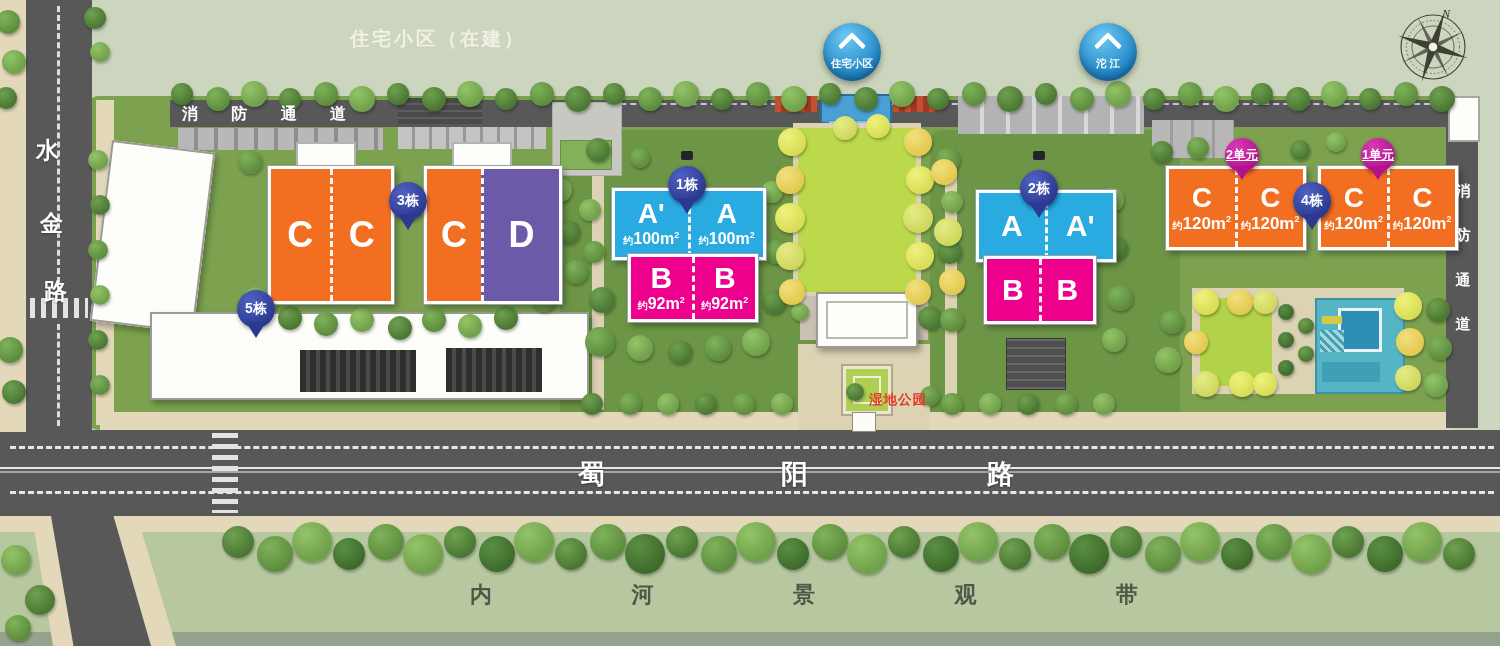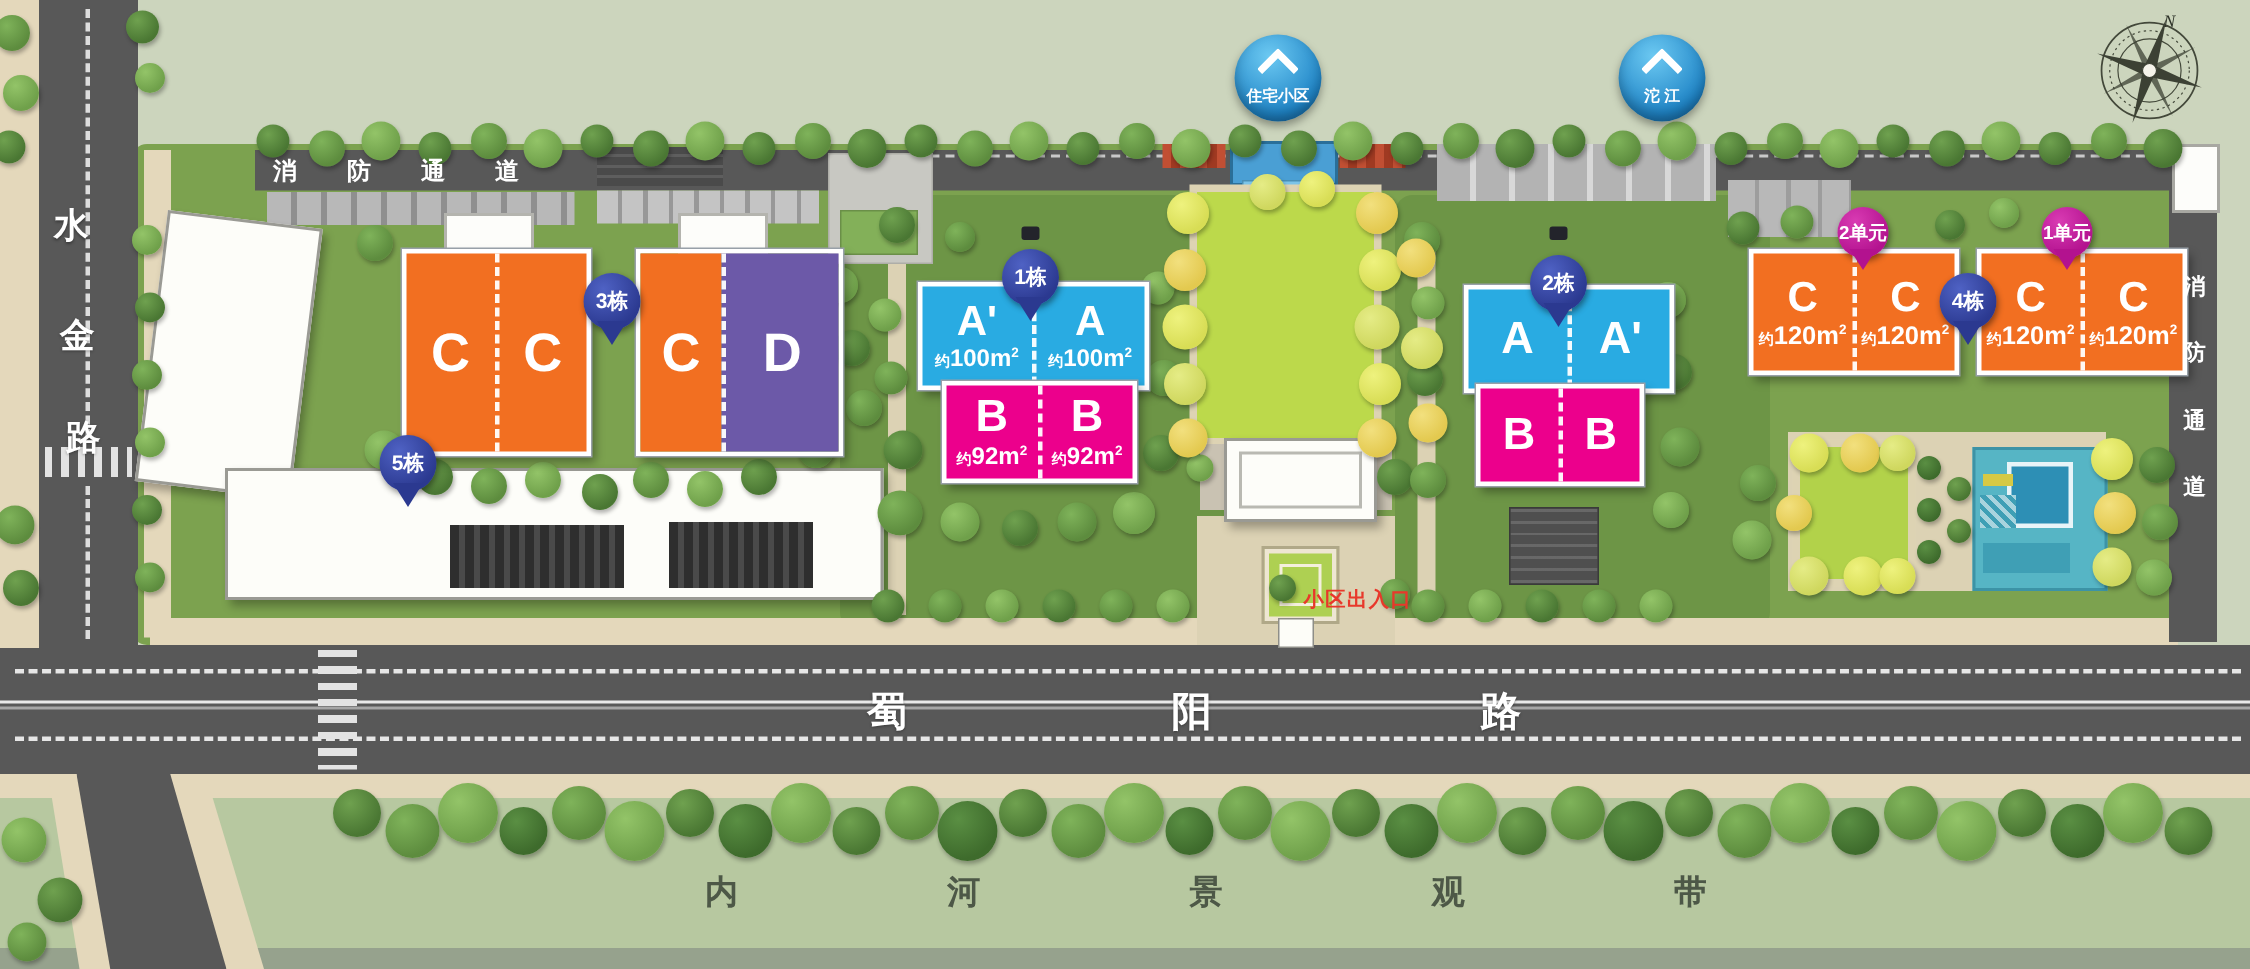--- a/index.html
+++ b/index.html
@@ -39,21 +39,21 @@
   .orange{background:#f26f21;}.blue{background:#29abe2;}.pink{background:#ec008c;}.purple{background:#6c59a8;}
   .roof{position:absolute;background:#fdfdfa;border:2px solid #b4b4ae;z-index:3;}
   .white-bldg{position:absolute;background:#fdfdf9;border:2px solid #9a9a94;box-shadow:3px 4px 6px rgba(0,0,0,.3);z-index:3;}
   .ramp{position:absolute;background:repeating-linear-gradient(90deg,#2e2e2e 0 6px,#4a4a4a 6px 10px);z-index:4;}
   
   .pin{position:absolute;transform:translateX(-50%);z-index:7;text-align:center;cursor:pointer;}
   .pin .head{width:38px;height:38px;border-radius:50%;background:radial-gradient(circle at 35% 28%,#4f62c4,#2b3990 72%);
              color:#fff;font-size:14px;font-weight:bold;display:flex;align-items:center;justify-content:center;
              box-shadow:1px 2px 4px rgba(0,0,0,.45);}
   .pin .tail{width:0;height:0;margin:-6px auto 0;border:10px solid transparent;border-top:16px solid #2b3990;}
-  .pin.magenta .head{background:radial-gradient(circle at 35% 28%,#d93bb3,#b3128f 72%);width:34px;height:34px;font-size:12.5px;}
+  .pin.magenta .head{background:radial-gradient(circle at 35% 28%,#d93bb3,#b3128f 72%);width:34px;height:34px;font-size:12.5px;text-decoration:underline;}
   .pin.magenta .tail{border-top-color:#b3128f;border-width:9px;border-top-width:14px;}
   
   .badge{position:absolute;width:58px;height:58px;border-radius:50%;z-index:8;cursor:pointer;
          background:radial-gradient(circle at 40% 25%,#6cc9f2,#1f84c6 70%,#145a90);
          box-shadow:0 3px 6px rgba(0,0,0,.35),inset 0 -5px 8px rgba(0,0,0,.25);
          display:flex;flex-direction:column;align-items:center;}
   .badge .chev{width:15px;height:15px;border-top:5px solid #fff;border-right:5px solid #fff;
                transform:rotate(-45deg);margin-top:13px;border-radius:2px;}
   .badge .blabel{color:#fff;font-size:10.5px;font-weight:bold;margin-top:1px;white-space:nowrap;}
   
@@ -109,20 +109,21 @@
   <div class="abs dash-v" style="left:57px;top:324px;height:102px"></div>
   <div class="abs xwalk-h" style="left:30px;top:298px;width:58px;height:20px"></div>
 
   <div class="abs lower-walk" style="left:26px;top:516px;width:150px;height:130px"></div>
   <div class="abs lower-road" style="left:36px;top:516px;width:125px;height:130px"></div>
 
   <div class="abs road" style="left:170px;top:100px;width:1282px;height:27px"></div>
   <div class="abs dash-h" style="left:560px;top:103px;width:880px;border-top-width:2px;opacity:.8"></div>
   <div class="abs road" style="left:1446px;top:100px;width:32px;height:328px"></div>
 
+  <div class="abs status-lbl" style="left:350px;top:26px;z-index:5">住宅小区（在建）</div>
 
   <div class="abs fire-row" style="left:182px;top:104px;width:164px;z-index:5">
     <span>消</span>
     <span>防</span>
     <span>通</span>
     <span>道</span>
   </div>
 
   <div class="abs fire-col" style="left:1452px;top:182px;width:22px;height:152px;z-index:5">
     <span>消</span>
@@ -154,21 +155,21 @@
   <div class="abs lawn" style="left:798px;top:128px;width:118px;height:164px"></div>
 
   <div class="abs white-bldg" style="left:816px;top:292px;width:98px;height:52px">
       <div class="pav-inner"></div>
     </div>
   <div class="abs" style="left:800px;top:296px;width:16px;height:44px;background:#c9c2b2;z-index:2"></div>
   <div class="abs" style="left:914px;top:296px;width:14px;height:44px;background:#c9c2b2;z-index:2"></div>
 
   <div class="abs fountain" style="left:843px;top:366px;width:42px;height:42px"></div>
   <div class="abs" style="left:852px;top:412px;width:22px;height:18px;background:#fdfdf8;border:1px solid #8e8e88;z-index:3"></div>
-  <div class="abs entrance-lbl" style="left:869px;top:391px;z-index:6">小区出入口</div>
+  <div class="abs entrance-lbl" style="left:869px;top:391px;z-index:6">湿地公园</div>
 
   <div class="abs lawn" style="left:1200px;top:298px;width:72px;height:88px;background:#b2d24a"></div>
   <div class="abs" style="left:1315px;top:298px;width:86px;height:92px;background:#56b5c5;border:2px solid #3c93a6;z-index:2"></div>
   <div class="abs" style="left:1338px;top:308px;width:38px;height:38px;background:#2d8fb5;border:3px solid #e8f4f8;z-index:3"></div>
   <div class="abs" style="left:1322px;top:316px;width:20px;height:8px;background:#d6c945;z-index:3"></div>
   <div class="abs" style="left:1320px;top:330px;width:24px;height:22px;background:repeating-linear-gradient(45deg,rgba(255,255,255,.55) 0 3px,transparent 3px 6px),#3f9fb5;z-index:3"></div>
   <div class="abs" style="left:1322px;top:362px;width:58px;height:20px;background:#3f9fb5;z-index:3"></div>
 
   <div class="abs" style="left:1006px;top:338px;width:58px;height:50px;background:repeating-linear-gradient(0deg,rgba(255,255,255,.14) 0 2px,transparent 2px 8px),#4f4f4f;border:1px solid #3a3a3a;z-index:3"></div>
 
@@ -267,21 +268,21 @@
       <div class="tail"></div>
   </div>
   <div class="pin" style="left:408px;top:182px">
     <div class="head">3栋</div>
       <div class="tail"></div>
   </div>
   <div class="pin" style="left:1312px;top:182px">
     <div class="head">4栋</div>
       <div class="tail"></div>
   </div>
-  <div class="pin" style="left:272px;top:290px">
+  <div class="pin" style="left:256px;top:290px">
     <div class="head">5栋</div>
       <div class="tail"></div>
   </div>
   <div class="pin magenta" style="left:1242px;top:138px">
     <div class="head">2单元</div>
       <div class="tail"></div>
   </div>
   <div class="pin magenta" style="left:1378px;top:138px">
     <div class="head">1单元</div>
       <div class="tail"></div>

